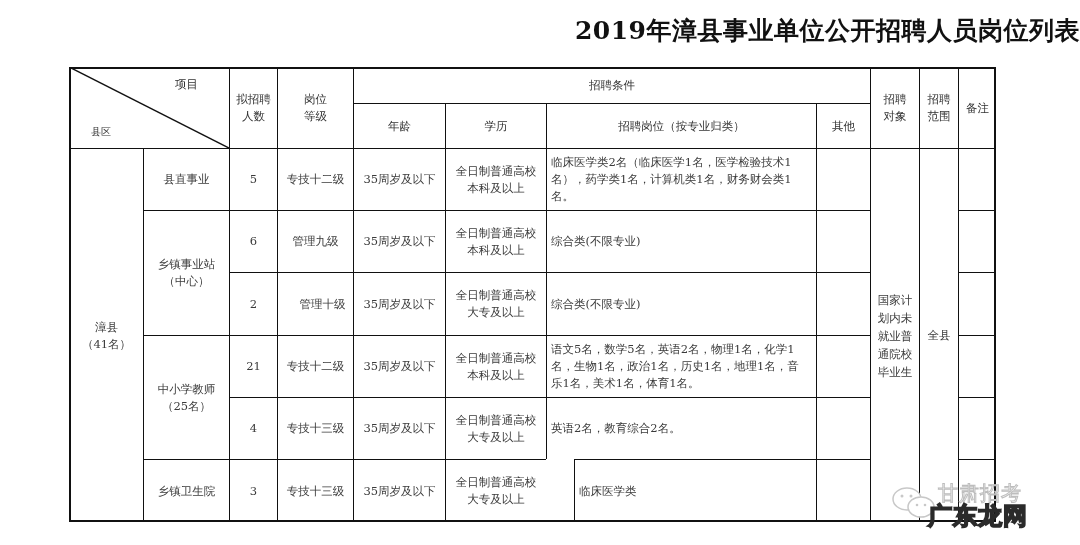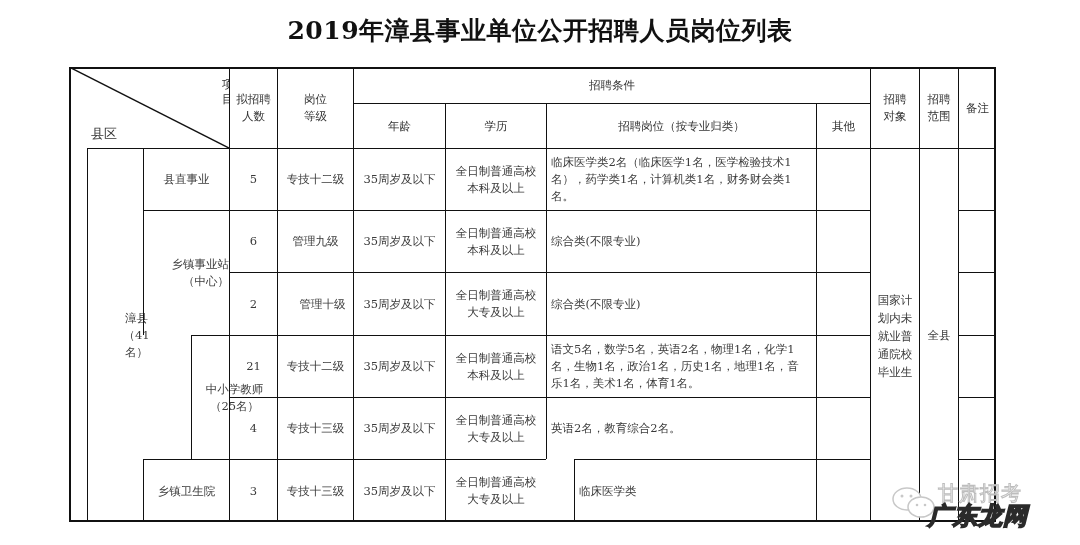--- a/index.html
+++ b/index.html
@@ -1,46 +1,46 @@
 <!DOCTYPE html>
 <html><head>
   <meta charset="utf-8">
   <style>
     * { box-sizing: border-box; margin: 0; padding: 0; }
     html, body { width: 1080px; height: 545px; background: #ffffff; overflow: hidden; }
     body { position: relative; font-family: "DejaVu Serif", "Liberation Serif", serif; color: #333333; }
 
     .title {
-      position: absolute; left: 0; top: 14px; width: 1080px; text-align: center;
+      position: absolute; left: 0; top: 14px; width: 1080px; text-align: right;
       font-family: "DejaVu Serif", "Liberation Serif", serif;
       font-weight: bold; font-size: 25px; color: #111111; letter-spacing: 0.5px;
     }
 
     .tbl { position: absolute; left: 69px; top: 67px; width: 927px; height: 455px; }
 
     .cell {
       position: absolute; display: flex; align-items: center; justify-content: center;
       text-align: center; font-size: 11.5px; line-height: 17px; color: #3a3a3a;
       border-left: 1.5px solid #111; border-top: 1.5px solid #111;
     }
     .hdr { font-family: Liberation Serif, serif; font-size: 11.5px; color: #333; text-align: center; }
     .left { justify-content: flex-start; text-align: left; padding-left: 4px; padding-right: 6px; }
     .outer { position: absolute; left: 0; top: 0; width: 927px; height: 455px;
       border: 2px solid #111; pointer-events: none; }
 
     .diag { position: absolute; left: 0; top: 0; width: 160px; height: 81px; overflow: hidden; }
     .diag svg { position: absolute; left: 0; top: 0; }
-    .diag .t1 { position: absolute; left: 106px; top: 10px; font-family: "DejaVu Sans", "Liberation Sans", sans-serif; font-size: 11.5px; margin-left: 47px; }
-    .diag .t2 { position: absolute; left: 22px; top: 58px; font-family: Liberation Serif, serif; font-size: 13px; }
+    .diag .t1 { position: absolute; left: 106px; top: 10px; font-family: "DejaVu Sans", "Liberation Sans", sans-serif; font-size: 11.5px; }
+    .diag .t2 { position: absolute; left: 22px; top: 58px; font-family: Liberation Serif, serif; font-size: 10px; }
 
     .watermark { position: absolute; left: 888px; top: 478px; width: 180px; height: 55px; }
     .wm-text1 { position: absolute; left: 50px; top: 2px; font-family: "DejaVu Sans", "Liberation Sans", sans-serif;
       font-size: 20px; color: #ffffff; -webkit-text-stroke: 1px #bdbdbd; letter-spacing: 1px; }
     .wm-text2 { position: absolute; left: 40px; top: 22px; font-family: "DejaVu Sans", "Liberation Sans", sans-serif;
-      font-size: 24px; font-weight: bold; font-style: italic; color: #ffffff; -webkit-text-stroke: 1.6px #2a2a2a; letter-spacing: 1px; }
+      font-size: 24px; font-weight: bold; color: #ffffff; -webkit-text-stroke: 1.6px #2a2a2a; letter-spacing: 1px; }
     .wm-icon { position: absolute; left: 2px; top: 6px; }
   </style>
 </head>
 <body>
 
 <div class="title">2019年漳县事业单位公开招聘人员岗位列表</div>
 
 <div class="tbl">
 
   <div class="diag">
@@ -71,33 +71,33 @@
   <div class="cell hdr" style="left:801px; top:0; width:49px; height:81px; flex-direction:column;">
     <span>招聘</span>
     <span>对象</span>
   </div>
   <div class="cell hdr" style="left:850px; top:0; width:39px; height:81px; flex-direction:column;">
     <span>招聘</span>
     <span>范围</span>
   </div>
   <div class="cell hdr" style="left:889px; top:0; width:38px; height:81px;">备注</div>
 
-  <div class="cell" style="left:18px; top:81px; width:74px; height:374px; flex-direction:column;padding-left:24px;">
+  <div class="cell" style="left:0; top:81px; width:74px; height:374px; flex-direction:column;">
     <span>漳县</span>
     <span>（41名）</span>
   </div>
 
   <div class="cell" style="left:74px; top:81px; width:86px; height:62px; flex-direction:column;justify-content:center;">
     <span>县直事业</span>
   </div>
-  <div class="cell" style="left:74px; top:143px; width:86px; height:125px; flex-direction:column;align-items:flex-end;">
+  <div class="cell" style="left:74px; top:143px; width:86px; height:125px; flex-direction:column;">
     <span>乡镇事业站</span>
     <span>（中心）</span>
   </div>
-  <div class="cell" style="left:74px; top:268px; width:86px; height:124px; flex-direction:column;margin-left:48px;">
+  <div class="cell" style="left:74px; top:268px; width:86px; height:124px; flex-direction:column;">
     <span>中小学教师</span>
     <span>（25名）</span>
   </div>
   <div class="cell" style="left:74px; top:392px; width:86px; height:63px; flex-direction:column;">
     <span>乡镇卫生院</span>
   </div>
 
   <div class="cell" style="left:160px; top:81px; width:48px; height:62px;">5</div>
   <div class="cell" style="left:208px; top:81px; width:76px; height:62px;">专技十二级</div>
   <div class="cell" style="left:284px; top:81px; width:92px; height:62px;">35周岁及以下</div>

